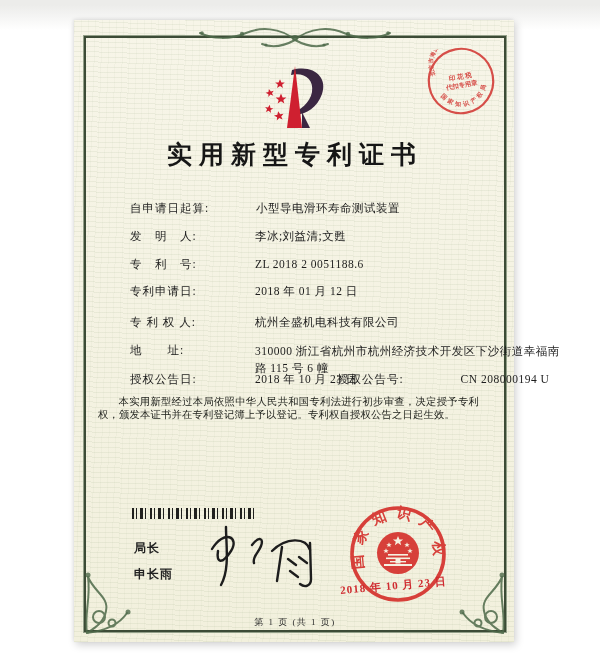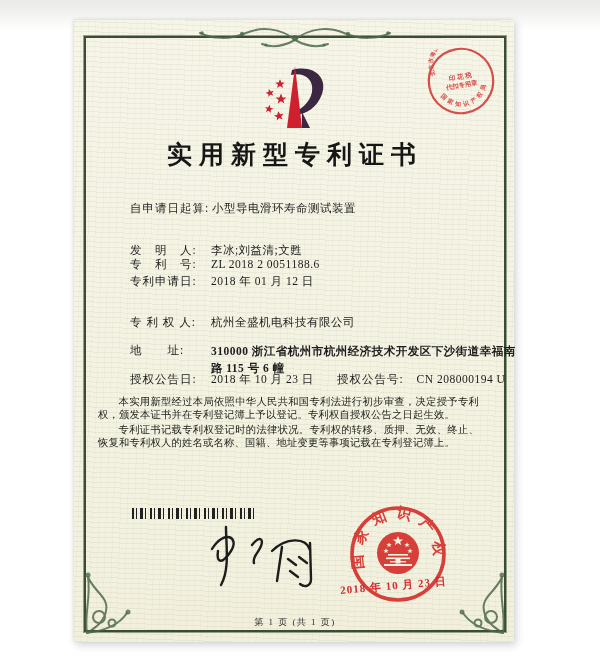--- a/index.html
+++ b/index.html
@@ -21,22 +21,22 @@
     border:2px solid #3c4b36;
     box-shadow:0 0 0 1px #93a089;
   }
   .abs{position:absolute;}
   .cert-no{left:32px;top:30px;font-size:10.5px;letter-spacing:2.5px;color:#3a3a3a;}
   .title{left:0;right:0;top:100px;text-align:center;font-size:25px;font-weight:600;
          letter-spacing:7px;color:#161616;}
   .fields{font-size:11.5px;color:#1d1d1d;}
   .frow{position:absolute;left:44px;white-space:nowrap;}
   .f-label{display:inline-block;min-width:78px;letter-spacing:1px;}
-  .f-value{letter-spacing:.5px;}
-  .addr .f-value{display:inline-block;vertical-align:top;white-space:normal;width:306px;line-height:16.5px;font-weight:bold;}
+  .f-value{letter-spacing:.5px;margin-left:44px;}
+  .addr .f-value{display:inline-block;vertical-align:top;white-space:normal;width:306px;line-height:16.5px;}
   .paras{left:12px;right:12px;top:357px;font-size:10.3px;line-height:13.4px;color:#22241f;
          text-align:justify;}
   .paras p{margin:0 13px 1px 0;text-indent:2em;letter-spacing:.2px;font-family:Liberation Serif, serif;}
   .barcode{left:46px;top:470px;width:126px;height:11px;
     background:repeating-linear-gradient(90deg,#21211f 0 2px,transparent 2px 4px,#21211f 4px 5px,
       transparent 5px 8px,#21211f 8px 11px,transparent 11px 13px,#21211f 13px 14px,transparent 14px 18px);}
   .signer{left:48px;top:502px;font-size:12px;color:#222;font-family:"Liberation Sans","DejaVu Sans",sans-serif;font-weight:bold;}
   .signer div{margin-bottom:9px;letter-spacing:1px;}
   .sig{left:110px;top:483px;}
   .seal{left:262px;top:466px;}
@@ -131,29 +131,29 @@
       </g>
     </svg>
 
     <div class="abs title">实用新型专利证书</div>
 
     <div class="fields">
       <div class="frow" style="top:163px">
         <span class="f-label">自申请日起算:</span>
         <span class="f-value">小型导电滑环寿命测试装置</span>
       </div>
-      <div class="frow" style="top:205px">
+      <div class="frow" style="top:191px">
         <span class="f-label">发　明　人:</span>
         <span class="f-value">李冰;刘益清;文甦</span>
       </div>
       <div class="frow" style="top:219px">
         <span class="f-label">专　利　号:</span>
         <span class="f-value">ZL 2018 2 0051188.6</span>
       </div>
-      <div class="frow" style="top:236px">
+      <div class="frow" style="top:246px">
         <span class="f-label">专利申请日:</span>
         <span class="f-value">2018 年 01 月 12 日</span>
       </div>
       <div class="frow" style="top:277px">
         <span class="f-label">专 利 权 人:</span>
         <span class="f-value">杭州全盛机电科技有限公司</span>
       </div>
       <div class="frow addr" style="top:305px">
         <span class="f-label">地　　址:</span>
         <span class="f-value">310000 浙江省杭州市杭州经济技术开发区下沙街道幸福南路 115 号 6 幢</span>
@@ -163,25 +163,28 @@
         <span class="f-value">2018 年 10 月 23 日</span>
       </div>
       <div class="frow" style="top:334px;left:251px">
         <span class="f-label" style="min-width:0;margin-right:10px">授权公告号:</span>
         <span class="f-value">CN 208000194 U</span>
       </div>
     </div>
 
     <div class="abs paras">
       <p>本实用新型经过本局依照中华人民共和国专利法进行初步审查，决定授予专利权，颁发本证书并在专利登记簿上予以登记。专利权自授权公告之日起生效。</p>
-      <p>专利证书记载专利权登记时的法律状况。专利权的转移、质押、无效、终止、恢复和专利权人的姓名或名称、国籍、地址变更等事项记载在专利登记簿上。</p>
     </div>
 
     <div class="abs barcode"></div>
 
+    <div class="abs signer">
+      <div>局长</div>
+      <div>申长雨</div>
+    </div>
 
     <svg class="abs sig" width="140" height="70" viewBox="0 0 140 70">
       <g fill="none" stroke="#1d1d1d" stroke-width="2.4" stroke-linecap="round">
         <path d="M16,28 C28,8 44,16 35,30 C26,44 20,42 22,30"></path>
         <path d="M30,6 C30,24 34,48 25,64"></path>
         <path d="M56,24 c7,-9 12,-7 9,1 c-2,6 -9,11 -7,17"></path>
         <path d="M76,30 c14,-14 34,-14 38,-1"></path>
         <path d="M86,26 l-5,34"></path>
         <path d="M114,22 l1,36 c0,7 -6,9 -11,5"></path>
         <path d="M92,38 l8,6 M103,36 l8,6 M94,50 l8,6"></path>

